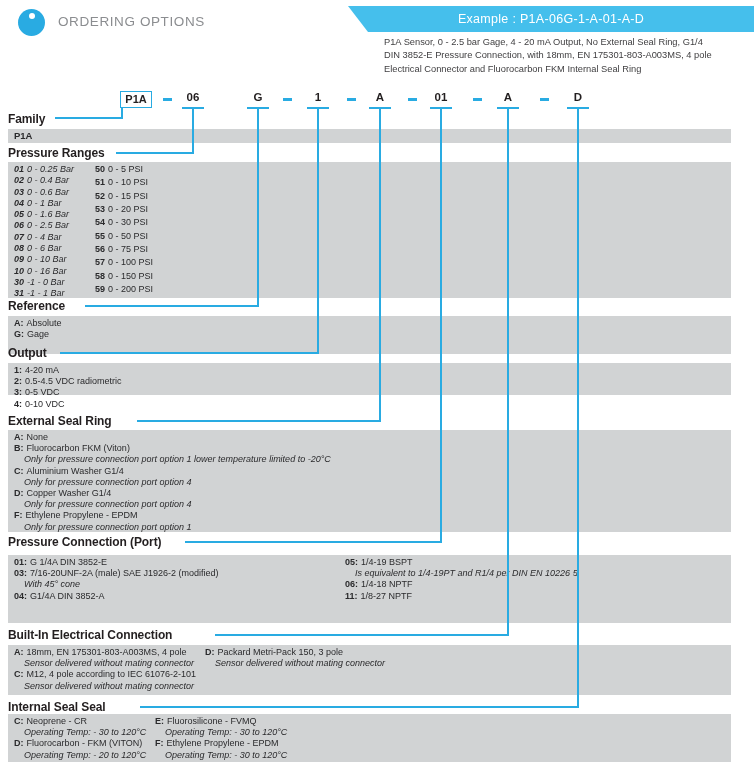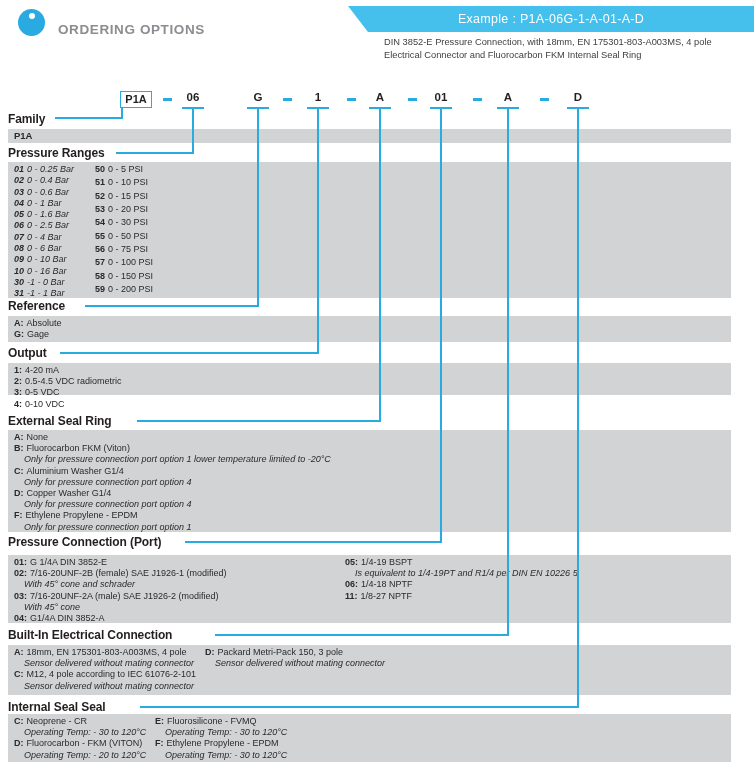--- a/index.html
+++ b/index.html
@@ -6,21 +6,21 @@
   body { background:#fff; }
   .page {
     position:relative; width:754px; height:771px; background:#fff; overflow:hidden;
     font-family:"Liberation Sans", sans-serif; color:#2a2a2c;
   }
   
   .logo { position:absolute; left:18px; top:9px; width:27px; height:27px;
     border-radius:50%; background:#29abe2; }
   .logo .shine { position:absolute; left:11px; top:4px; width:6px; height:6px;
     border-radius:50%; background:#fff; }
-  .doc-title { position:absolute; left:58px; top:22px; font-size:13.5px; font-weight:bold;
+  .doc-title { position:absolute; left:58px; top:14px; font-size:13.5px; font-weight:normal;
     letter-spacing:0.6px; color:#8b8d90; }
   .banner { position:absolute; left:348px; top:6px; width:406px; height:26px;
     background:#45bfec; clip-path:polygon(0 0,100% 0,100% 100%,20px 100%);
     color:#fff; font-size:12.5px; text-align:center; line-height:26px; letter-spacing:0.3px; }
   .desc { position:absolute; left:384px; top:36px; width:362px; font-size:9.3px;
     line-height:13.3px; color:#414042; }
   
   .pn-box { position:absolute; left:120px; top:91px; width:32px; height:17px;
     border:1.5px solid #29abe2; background:#fff; font-size:11px; font-weight:bold;
     text-align:center; line-height:14px; color:#231f20; z-index:4; }
@@ -48,20 +48,21 @@
 
 <div class="page">
 
   <div class="logo">
     <div class="shine"></div>
   </div>
   <div class="doc-title">ORDERING OPTIONS</div>
   <div class="banner">Example : P1A-06G-1-A-01-A-D</div>
   <div class="desc">
 
+  <div>P1A Sensor, 0 - 2.5 bar Gage, 4 - 20 mA Output, No External Seal Ring, G1/4</div>
       <div>DIN 3852-E Pressure Connection, with 18mm, EN 175301-803-A003MS, 4 pole</div>
       <div>Electrical Connector and Fluorocarbon FKM Internal Seal Ring</div>
     </div>
 
   <div class="pn-box">P1A</div>
   <div class="dash" style="left:163px"></div>
   <div class="dash" style="left:283px"></div>
   <div class="dash" style="left:347px"></div>
   <div class="dash" style="left:408px"></div>
   <div class="dash" style="left:473px"></div>
@@ -194,21 +195,21 @@
           <span class="code">58</span><span>0 - 150 PSI</span>
         </div>
 
         <div class="row-psi">
           <span class="code">59</span><span>0 - 200 PSI</span>
         </div>
       </div>
   </div>
 
   <div class="h" style="top:299px">Reference</div>
-  <div class="block" style="top:316px; height:26px">
+  <div class="block" style="top:316px; height:38px">
     <div class="col" style="left:6px">
 
         <div>
           <div class="opt-main"><span class="code">A:</span><span>Absolute</span></div>
 
         </div>
 
         <div>
           <div class="opt-main"><span class="code">G:</span><span>Gage</span></div>
 
@@ -275,24 +276,20 @@
 
   <div class="h" style="top:535px">Pressure Connection (Port)</div>
   <div class="block" style="top:555px; height:68px">
     <div class="col" style="left:6px">
 
         <div>
           <div class="opt-main"><span class="code">01:</span><span>G 1/4A DIN 3852-E</span></div>
 
         </div>
 
-        <div>
-          <div class="opt-main"><span class="code">02:</span><span>7/16-20UNF-2B (female) SAE J1926-1 (modified)</span></div>
-          <div class="note">With 45° cone and schrader</div>
-        </div>
 
         <div>
           <div class="opt-main"><span class="code">03:</span><span>7/16-20UNF-2A (male) SAE J1926-2 (modified)</span></div>
           <div class="note">With 45° cone</div>
         </div>
 
         <div>
           <div class="opt-main"><span class="code">04:</span><span>G1/4A DIN 3852-A</span></div>
 
         </div>

